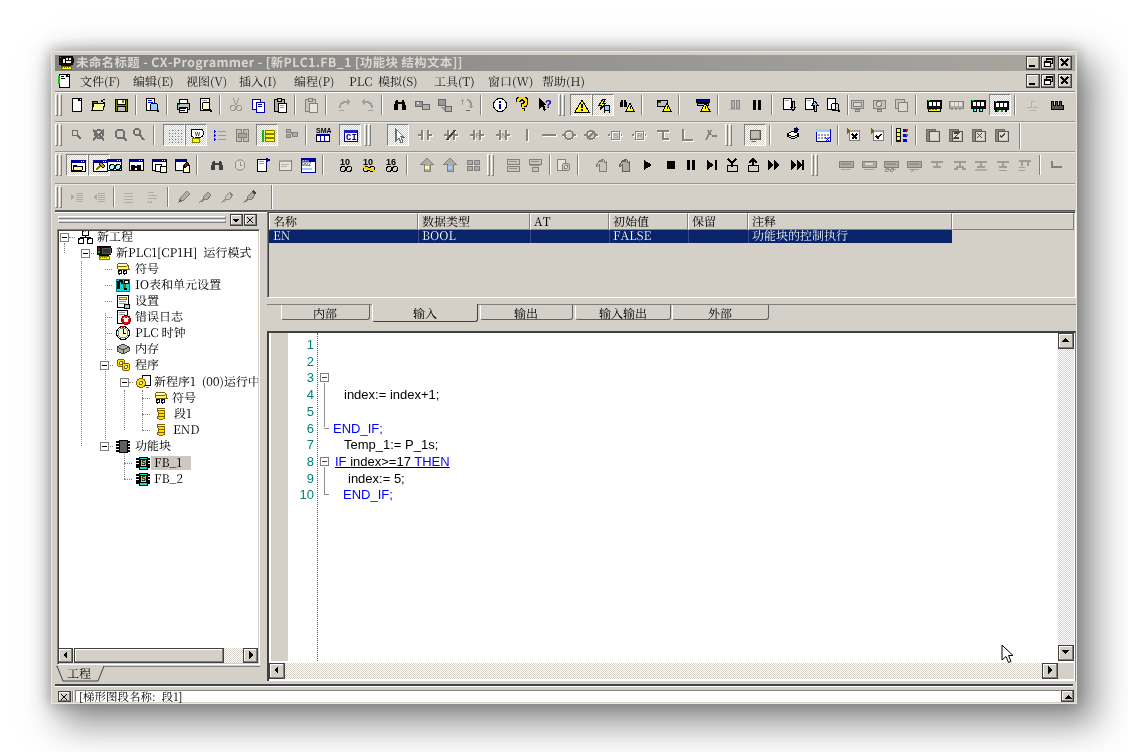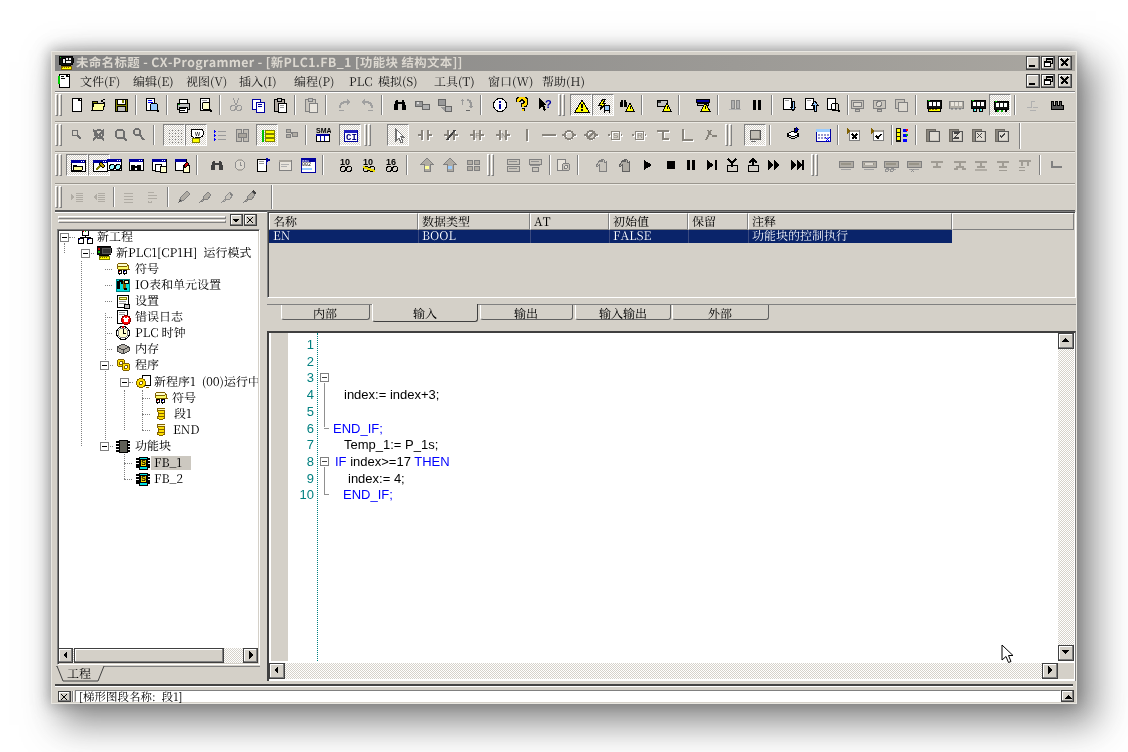--- a/index.html
+++ b/index.html
@@ -1407,25 +1407,25 @@
     <div style="left:237px;top:366.5px;width:24px;height:17px;font-size:13px;line-height:17px;font-family:'Liberation Sans';color:#008080;text-align:right;"></div>
     <div style="left:237px;top:366.5px;width:24px;text-align:right;font:13px 'Liberation Sans';line-height:17px;color:#008080;">6</div>
     <div style="left:237px;top:383.2px;width:24px;height:17px;font-size:13px;line-height:17px;font-family:'Liberation Sans';color:#008080;text-align:right;"></div>
     <div style="left:237px;top:383.2px;width:24px;text-align:right;font:13px 'Liberation Sans';line-height:17px;color:#008080;">7</div>
     <div style="left:237px;top:399.9px;width:24px;height:17px;font-size:13px;line-height:17px;font-family:'Liberation Sans';color:#008080;text-align:right;"></div>
     <div style="left:237px;top:399.9px;width:24px;text-align:right;font:13px 'Liberation Sans';line-height:17px;color:#008080;">8</div>
     <div style="left:237px;top:416.6px;width:24px;height:17px;font-size:13px;line-height:17px;font-family:'Liberation Sans';color:#008080;text-align:right;"></div>
     <div style="left:237px;top:416.6px;width:24px;text-align:right;font:13px 'Liberation Sans';line-height:17px;color:#008080;">9</div>
     <div style="left:237px;top:433.3px;width:24px;height:17px;font-size:13px;line-height:17px;font-family:'Liberation Sans';color:#008080;text-align:right;"></div>
     <div style="left:237px;top:433.3px;width:24px;text-align:right;font:13px 'Liberation Sans';line-height:17px;color:#008080;">10</div>
-    <div style="left:291px;top:333.1px;font:13px 'Liberation Sans';line-height:17px;white-space:pre;"><span style="color:#000">index:= index+3;</span></div>
+    <div style="left:291px;top:333.1px;font:13px 'Liberation Sans';line-height:17px;white-space:pre;"><span style="color:#000">index:= index+1;</span></div>
     <div style="left:280px;top:366.5px;font:13px 'Liberation Sans';line-height:17px;white-space:pre;"><span style="color:#0000ff">END_IF;</span></div>
     <div style="left:291px;top:383.2px;font:13px 'Liberation Sans';line-height:17px;white-space:pre;"><span style="color:#000">Temp_1:= P_1s;</span></div>
-    <div style="left:282px;top:399.9px;font:13px 'Liberation Sans';line-height:17px;white-space:pre;"><span style="color:#0000ff">IF </span><span style="color:#000">index&gt;=17 </span><span style="color:#0000ff">THEN</span></div>
-    <div style="left:295px;top:416.6px;font:13px 'Liberation Sans';line-height:17px;white-space:pre;"><span style="color:#000">index:= 4;</span></div>
+    <div style="left:282px;top:399.9px;font:13px 'Liberation Sans';line-height:17px;white-space:pre;text-decoration:underline;"><span style="color:#0000ff">IF </span><span style="color:#000">index&gt;=17 </span><span style="color:#0000ff">THEN</span></div>
+    <div style="left:295px;top:416.6px;font:13px 'Liberation Sans';line-height:17px;white-space:pre;"><span style="color:#000">index:= 5;</span></div>
     <div style="left:290px;top:433.3px;font:13px 'Liberation Sans';line-height:17px;white-space:pre;"><span style="color:#0000ff">END_IF;</span></div>
     <div style="left:267px;top:320.4px;width:9px;height:9px;background:#fff;border:1px solid #808080;"></div>
     <div style="left:269px;top:324.4px;width:5px;height:1px;background:#404040;"></div>
     <div style="left:267px;top:403.9px;width:9px;height:9px;background:#fff;border:1px solid #808080;"></div>
     <div style="left:269px;top:407.9px;width:5px;height:1px;background:#404040;"></div>
     <div style="left:271px;top:330.4px;width:1px;height:44.1px;background:#909090;"></div>
     <div style="left:271px;top:374.5px;width:5px;height:1px;background:#909090;"></div>
     <div style="left:271px;top:413.9px;width:1px;height:27.4px;background:#909090;"></div>
     <div style="left:271px;top:441.3px;width:5px;height:1px;background:#909090;"></div>
     <div style="left:1005px;top:280px;width:16px;height:328px;background:conic-gradient(#fff 90deg,#d6d2ca 90deg 180deg,#fff 180deg 270deg,#d6d2ca 270deg) 0 0/2px 2px;"></div>

